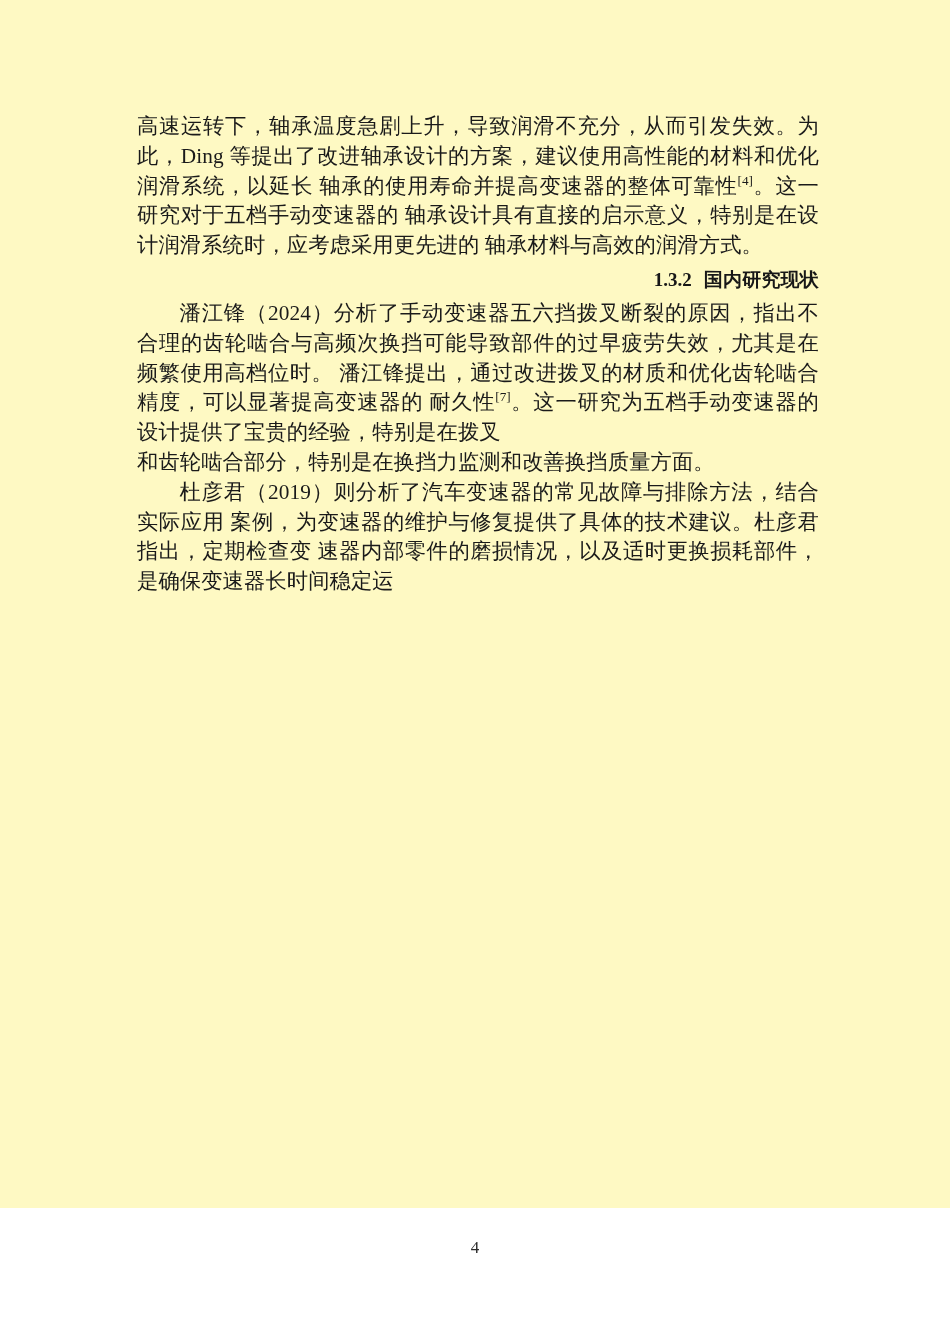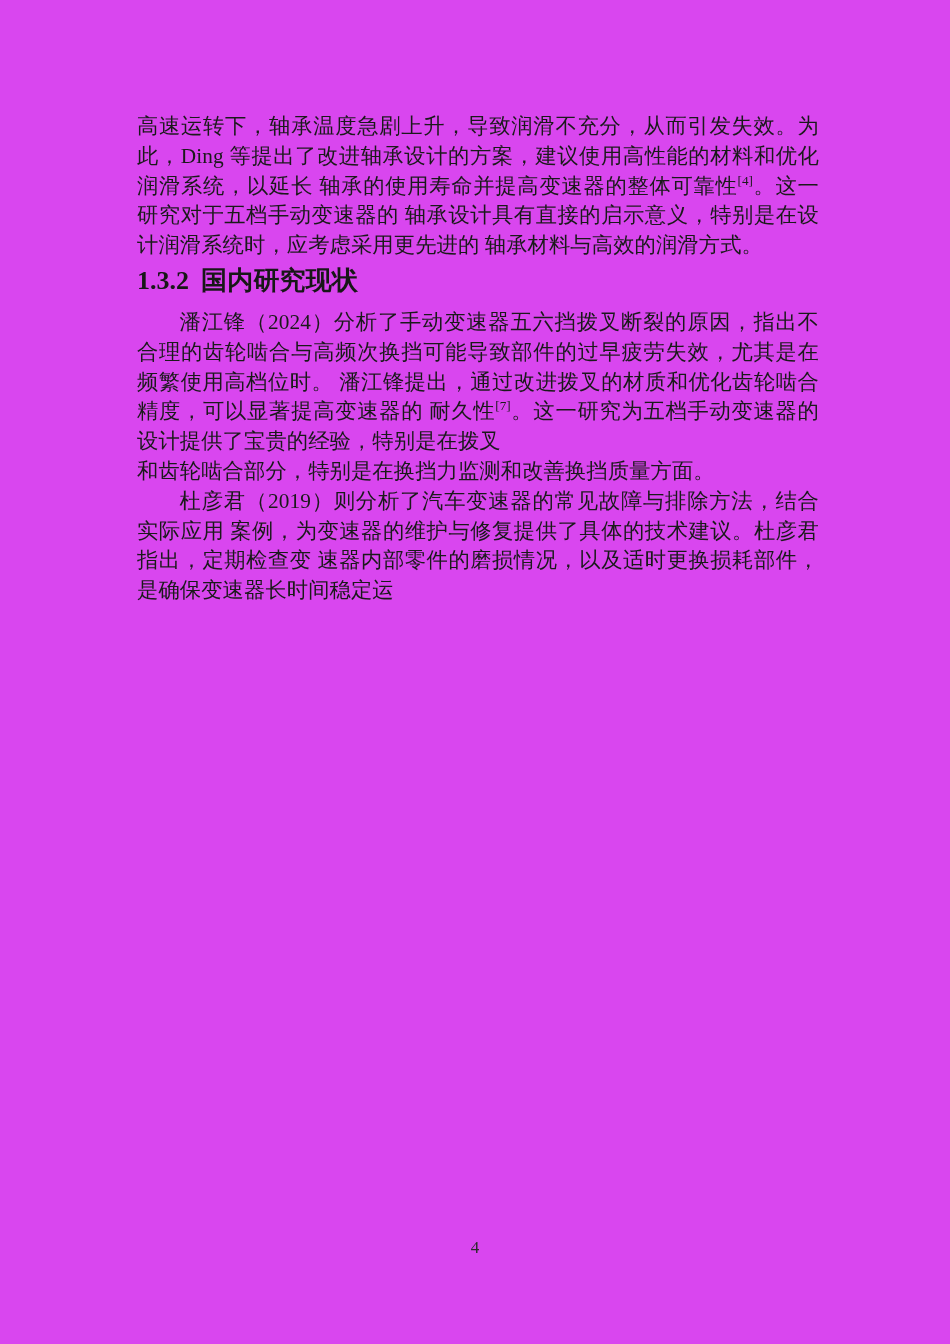--- a/index.html
+++ b/index.html
@@ -14,22 +14,22 @@
     font-family: "Liberation Serif", "DejaVu Serif", serif;
     color: #1a1a1a;
     overflow: hidden;
   }
 
   .page {
     position: absolute;
     left: 0;
     top: 0;
     width: 950px;
-    height: 1344px;
-    background: #d946ef;
+    height: 1208px;
+    background: #fef9c3;
   }
 
   .text-column {
     position: absolute;
     left: 137px;
     top: 112px;
     width: 682px;
   }
 
   p.body-para {
@@ -43,28 +43,29 @@
     font-family: "Liberation Serif", "DejaVu Serif", serif;
     word-break: break-all;
   }
 
   p.no-indent {
     text-indent: 0;
   }
 
   
   h3.sub-heading {
-    margin: 2px 0 10px 0;
-    font-size: 26px;
+    margin: 2px 0 2px 0;
+    font-size: 19px;
     line-height: 34px;
     font-weight: 700;
     font-family: "Liberation Sans", "DejaVu Sans", sans-serif;
     text-indent: 0;
     letter-spacing: 0.2px;
     color: #171717;
+    text-align: right;
   }
   h3.sub-heading .num {
     font-weight: 700;
     letter-spacing: 0px;
   }
   h3.sub-heading .gap {
     display: inline-block;
     width: 12px;
   }
 

